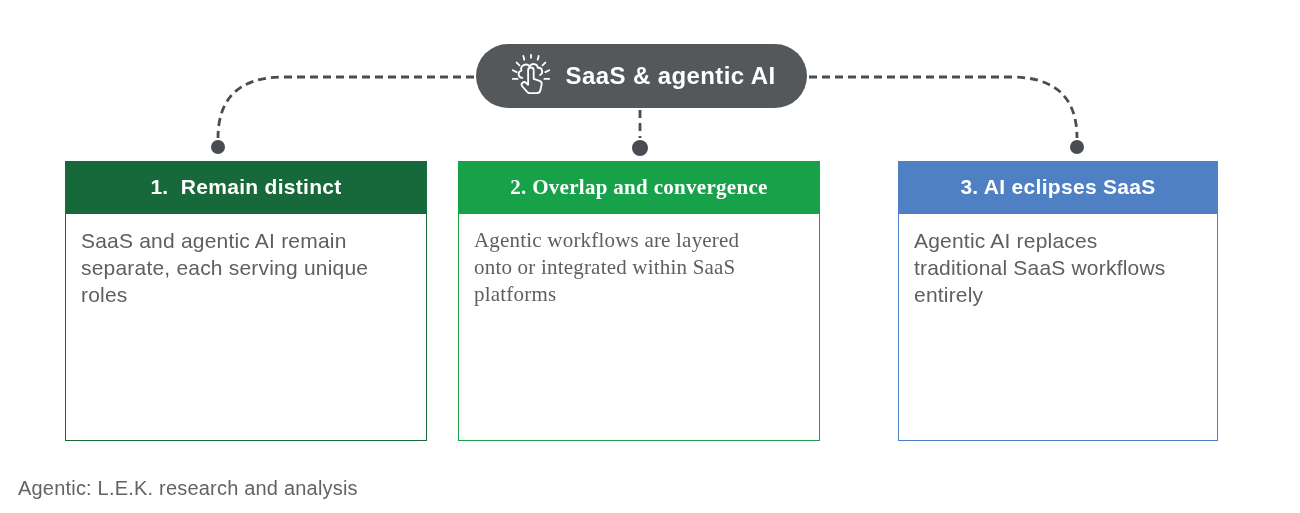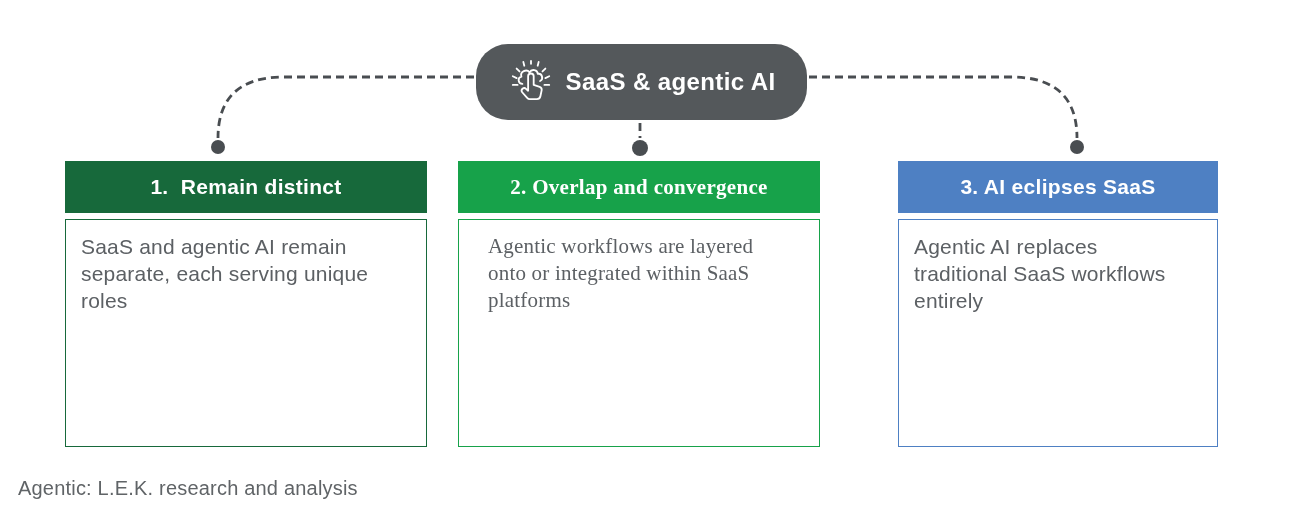--- a/index.html
+++ b/index.html
@@ -3,34 +3,34 @@
 <meta charset="utf-8">
 <style>
   html,body{margin:0;padding:0;background:#ffffff;}
   .canvas{
     position:relative;width:1300px;height:513px;background:#ffffff;overflow:hidden;
     font-family:"Liberation Sans", sans-serif;
   }
   .overlay{position:absolute;left:0;top:0;pointer-events:none;}
   .connector{fill:none;stroke-width:2.8;stroke-dasharray:8 5;}
   .hub{
-    position:absolute;left:476px;top:44px;width:331px;height:76px;border-radius:32px;
+    position:absolute;left:476px;top:44px;width:331px;height:64px;border-radius:32px;
     display:flex;align-items:center;justify-content:center;gap:12px;color:#ffffff;
   }
   .hub-label{font-size:24px;font-weight:bold;letter-spacing:.4px;}
   .hub-icon{flex:0 0 auto;}
   .scenario{position:absolute;top:161px;width:362px;}
   .s1{left:38px;padding-left:27px;} .s2{left:458px;font-family:Liberation Serif, serif;} .s3{left:898px;width:320px;}
   .scenario-header{
     height:52px;display:flex;align-items:center;justify-content:center;
     color:#ffffff;font-size:21px;font-weight:bold;letter-spacing:.3px;
   }
   .scenario-header span{white-space:pre;}
   .scenario-body{
-    margin-top:6px;height:228px;background:#ffffff;border:1.6px solid;box-sizing:border-box;
+    height:228px;background:#ffffff;border:1.6px solid;box-sizing:border-box;
   }
   .scenario-desc{
     padding:13px 38px 0 15px;font-size:21px;line-height:27px;color:#5c6064;letter-spacing:.2px;
   }
   .source{
     position:absolute;left:18px;top:477px;font-size:20px;color:#606467;letter-spacing:.2px;
   }
 </style>
 </head>
 <body>
@@ -110,21 +110,21 @@
     </div>
     <div class="scenario-body" style="border-color: rgb(23, 105, 59);">
       <div class="scenario-desc">SaaS and agentic AI remain separate, each serving unique roles</div>
     </div>
   </div>
 
   <div class="scenario s2">
     <div class="scenario-header" style="background: rgb(23, 162, 74);">
       <span>2. Overlap and convergence</span>
     </div>
-    <div class="scenario-body" style="border-color: rgb(23, 162, 74); padding-left: 14px;">
+    <div class="scenario-body" style="border-color: rgb(23, 162, 74);">
       <div class="scenario-desc">Agentic workflows are layered onto or integrated within SaaS platforms</div>
     </div>
   </div>
 
   <div class="scenario s3">
     <div class="scenario-header" style="background: rgb(78, 128, 195);">
       <span>3. AI eclipses SaaS</span>
     </div>
     <div class="scenario-body" style="border-color: rgb(78, 128, 195);">
       <div class="scenario-desc">Agentic AI replaces traditional SaaS workflows entirely</div>

